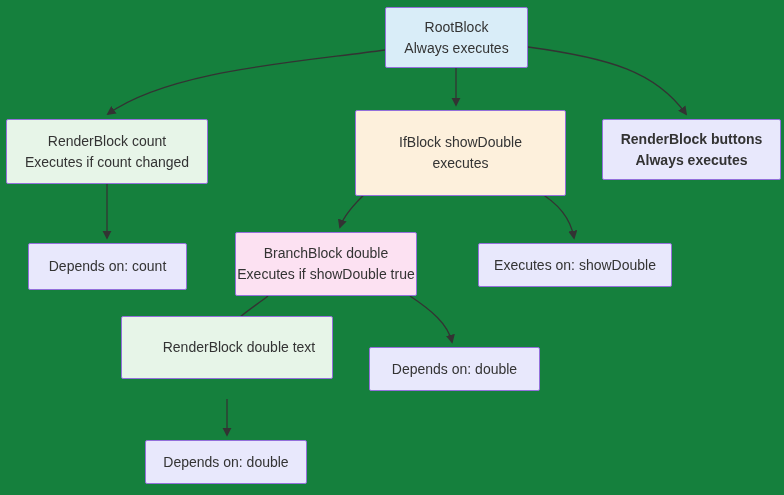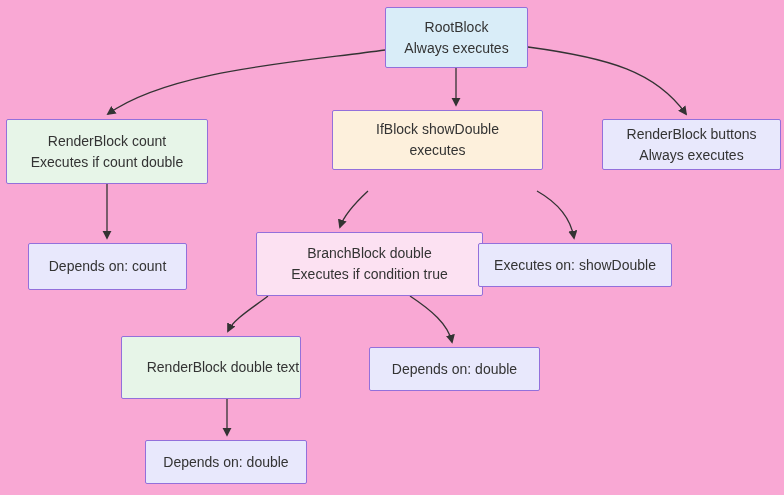--- a/index.html
+++ b/index.html
@@ -1,20 +1,20 @@
 <!DOCTYPE html>
 <html><head>
 <meta charset="utf-8">
 <style>
   html, body { margin: 0; padding: 0; background: #ffffff; }
   #canvas {
     position: relative;
     width: 784px;
     height: 495px;
-    background: #f9a8d4;
+    background: #15803d;
     font-family: "Liberation Sans", sans-serif;
     overflow: hidden;
   }
   #edges {
     position: absolute;
     left: 0; top: 0;
     width: 784px; height: 495px;
   }
   .node {
     position: absolute;
@@ -32,26 +32,26 @@
   }
   .node span { display: block; white-space: nowrap; }
   .fill-root    { background: #d9edf8; }
   .fill-render  { background: #e7f5e8; }
   .fill-if      { background: #fdf0dc; }
   .fill-branch  { background: #fce1f2; }
   .fill-depends { background: #e8e8fc; }
 
   .n-root            { left: 385px; top: 7px;   width: 143px; height: 61px; }
   .n-render-count    { left: 6px;   top: 119px; width: 202px; height: 65px; }
-  .n-if              { left: 332px; top: 110px; width: 211px; height: 60px; }
-  .n-render-buttons  { left: 602px; top: 119px; width: 179px; height: 51px; }
+  .n-if              { left: 355px; top: 110px; width: 211px; height: 86px; }
+  .n-render-buttons  { left: 602px; top: 119px; width: 179px; height: 61px; font-weight: bold; }
   .n-depends-count   { left: 28px;  top: 243px; width: 159px; height: 47px; }
-  .n-branch          { left: 256px; top: 232px; width: 227px; height: 64px; text-align: center; }
+  .n-branch          { left: 235px; top: 232px; width: 182px; height: 64px; text-align: center; }
   .n-depends-showdouble { left: 478px; top: 243px; width: 194px; height: 44px; }
-  .n-render-double-text { left: 121px; top: 336px; width: 180px; height: 63px; padding-left: 24px; }
+  .n-render-double-text { left: 121px; top: 316px; width: 212px; height: 63px; padding-left: 24px; }
   .n-depends-double-right  { left: 369px; top: 347px; width: 171px; height: 44px; }
   .n-depends-double-bottom { left: 145px; top: 440px; width: 162px; height: 44px; }
 </style>
 </head>
 <body>
 
 <div id="canvas">
 
   <svg id="edges" viewBox="0 0 784 495">
     <defs>
@@ -72,40 +72,40 @@
     </g>
   </svg>
 
   <div class="node fill-root n-root">
     <span>RootBlock</span>
     <span>Always executes</span>
   </div>
 
   <div class="node fill-render n-render-count">
     <span>RenderBlock count</span>
-    <span>Executes if count double</span>
+    <span>Executes if count changed</span>
   </div>
 
   <div class="node fill-if n-if">
     <span>IfBlock showDouble</span>
     <span>executes</span>
   </div>
 
   <div class="node fill-depends n-render-buttons">
     <span>RenderBlock buttons</span>
     <span>Always executes</span>
   </div>
 
   <div class="node fill-depends n-depends-count">
     <span>Depends on: count</span>
   </div>
 
   <div class="node fill-branch n-branch">
     <span>BranchBlock double</span>
-    <span>Executes if condition true</span>
+    <span>Executes if showDouble true</span>
   </div>
 
   <div class="node fill-depends n-depends-showdouble">
     <span>Executes on: showDouble</span>
   </div>
 
   <div class="node fill-render n-render-double-text">
     <span>RenderBlock double text</span>
   </div>
 

